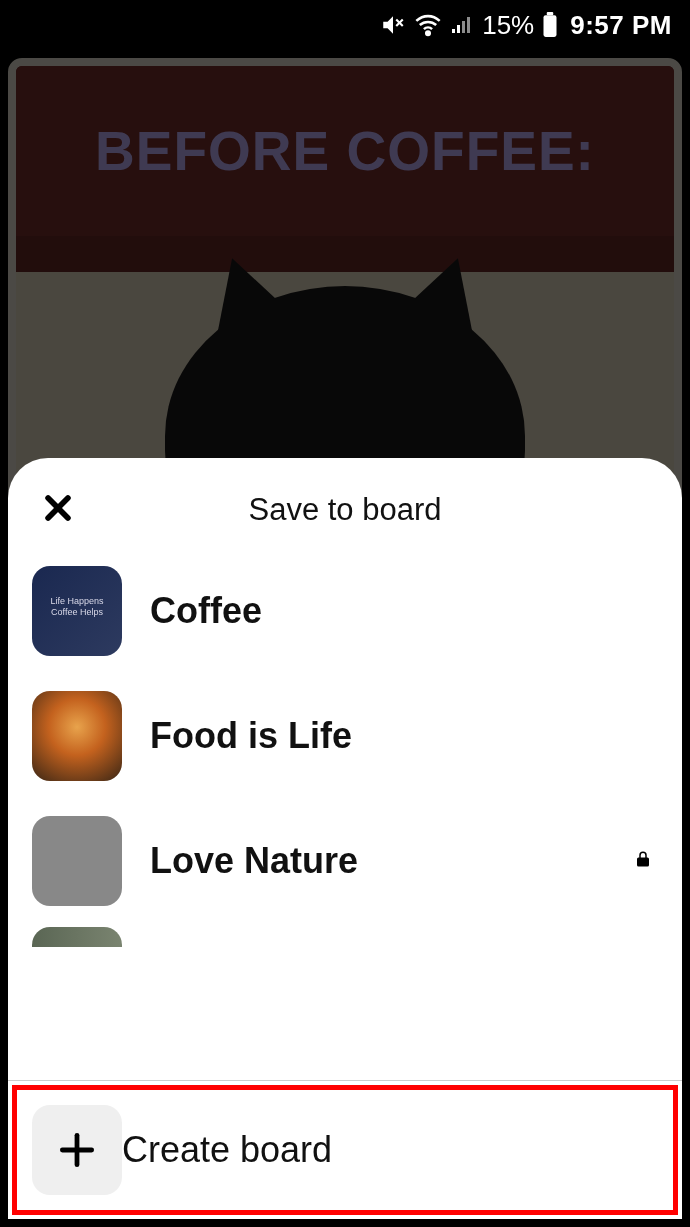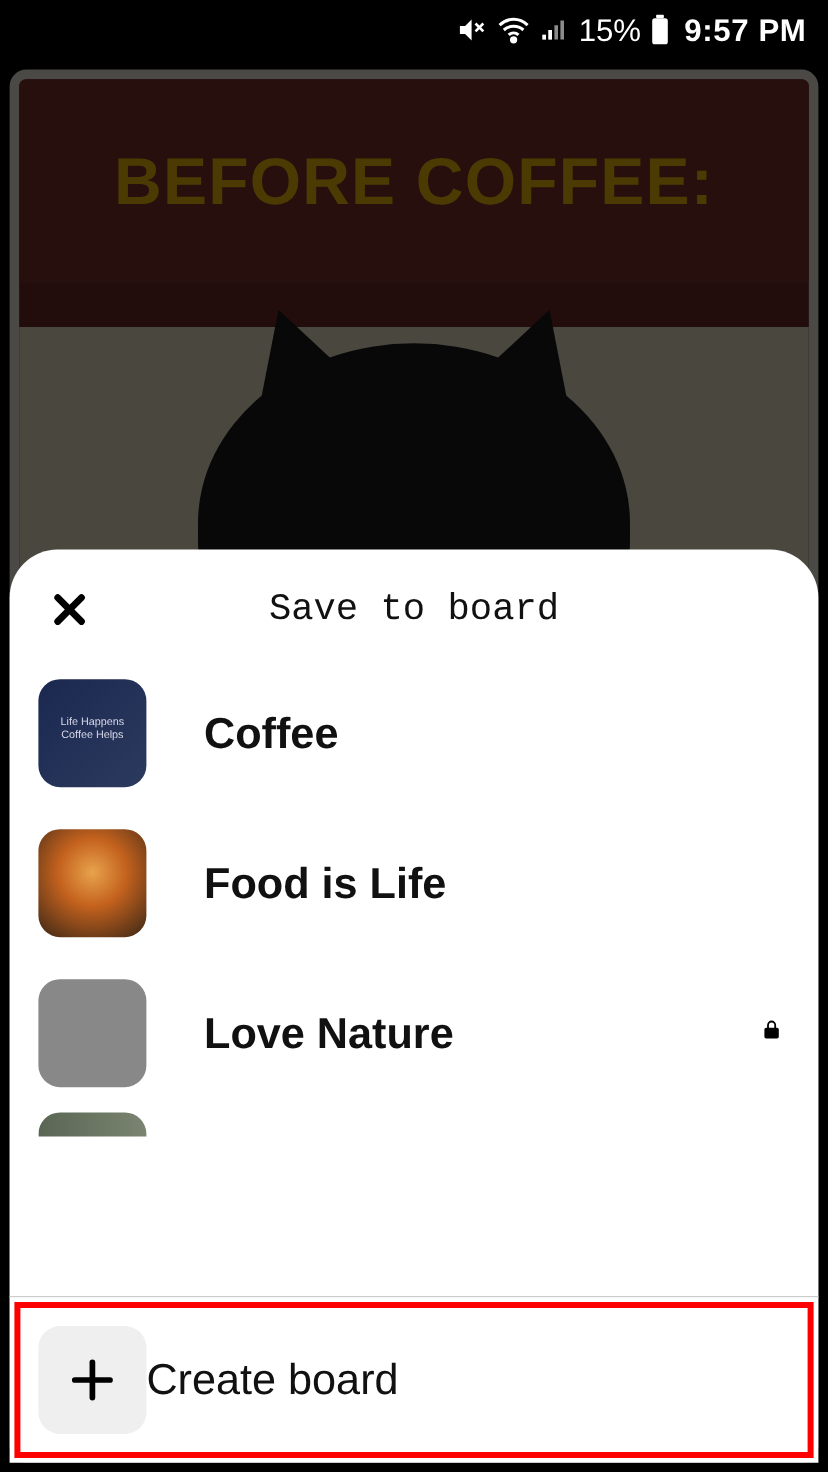--- a/index.html
+++ b/index.html
@@ -45,21 +45,21 @@
     .poster-top {
       position: absolute;
       top: 0; left:0; right:0;
       height: 170px;
       background: #7a2f2c;
       display: flex;
       flex-direction: column;
       align-items: center;
       justify-content: center;
       font-weight: 800;
-      color: #eab308;
+      color: #c4b5fd;
       font-size: 55px;
       letter-spacing: 1px;
     }
     .poster-back {
       position: absolute;
       top: 55px;
       left: 22px;
       color: #e8e2d6;
       font-size: 34px;
     }
@@ -103,24 +103,23 @@
       right: 8px;
       bottom: 8px;
       top: 458px;
       background: #fff;
       border-radius: 40px 40px 0 0;
       display: flex;
       flex-direction: column;
     }
     .sheet-header {
       display: flex;
-      align-items: center;
+      align-items: flex-end;
       padding: 30px 30px 20px 30px;
       position: relative;
-      font-family: Liberation Mono, monospace;
     }
     .close-btn {
       width: 40px; height: 40px;
       display: flex; align-items: center; justify-content: center;
       cursor: pointer;
     }
     .sheet-title {
       position: absolute;
       left: 0; right: 0;
       text-align: center;
@@ -151,21 +150,20 @@
       content:""; position:absolute; top:35px; left:12px; right:12px; height:20px;
     }
     .thumb.food { background: radial-gradient(circle at 50% 40%, #e8a34c 0%, #c4621e 40%, #3a2615 100%);}
     .thumb.gray { background: #888;}
     .thumb.partial { height: 20px; border-radius: 18px 18px 0 0; background: linear-gradient(90deg,#5a6654,#7a8470);}
     .board-label {
       font-size: 36px;
       font-weight: 700;
       color: #111;
       flex: 1;
-      margin-left: 20px;
     }
     .lock-slot { width: 30px; text-align: center;}
     .partial-row { height: 28px; overflow: hidden;}
     .divider { height: 1px; background: #ccc; margin: 0;}
     .create-row {
       display: flex;
       align-items: center;
       padding: 24px 24px;
       cursor: pointer;
     }

